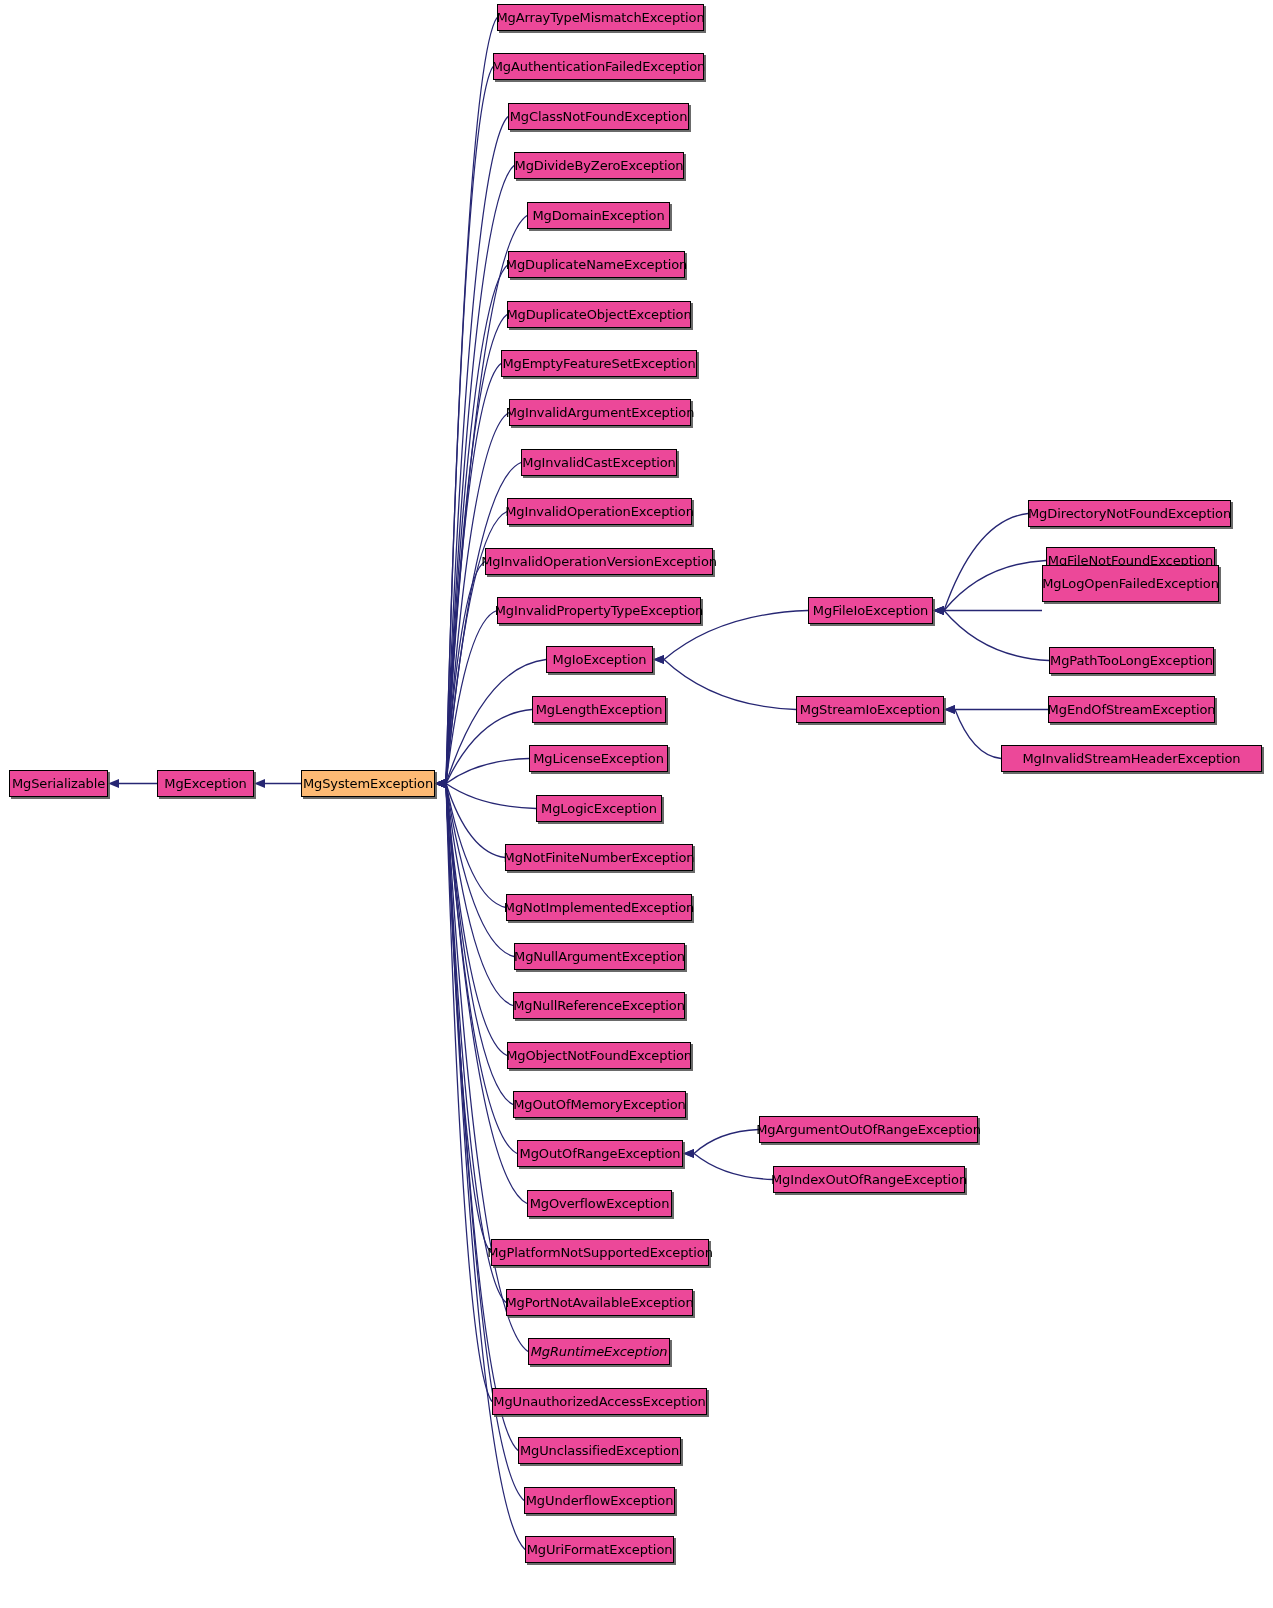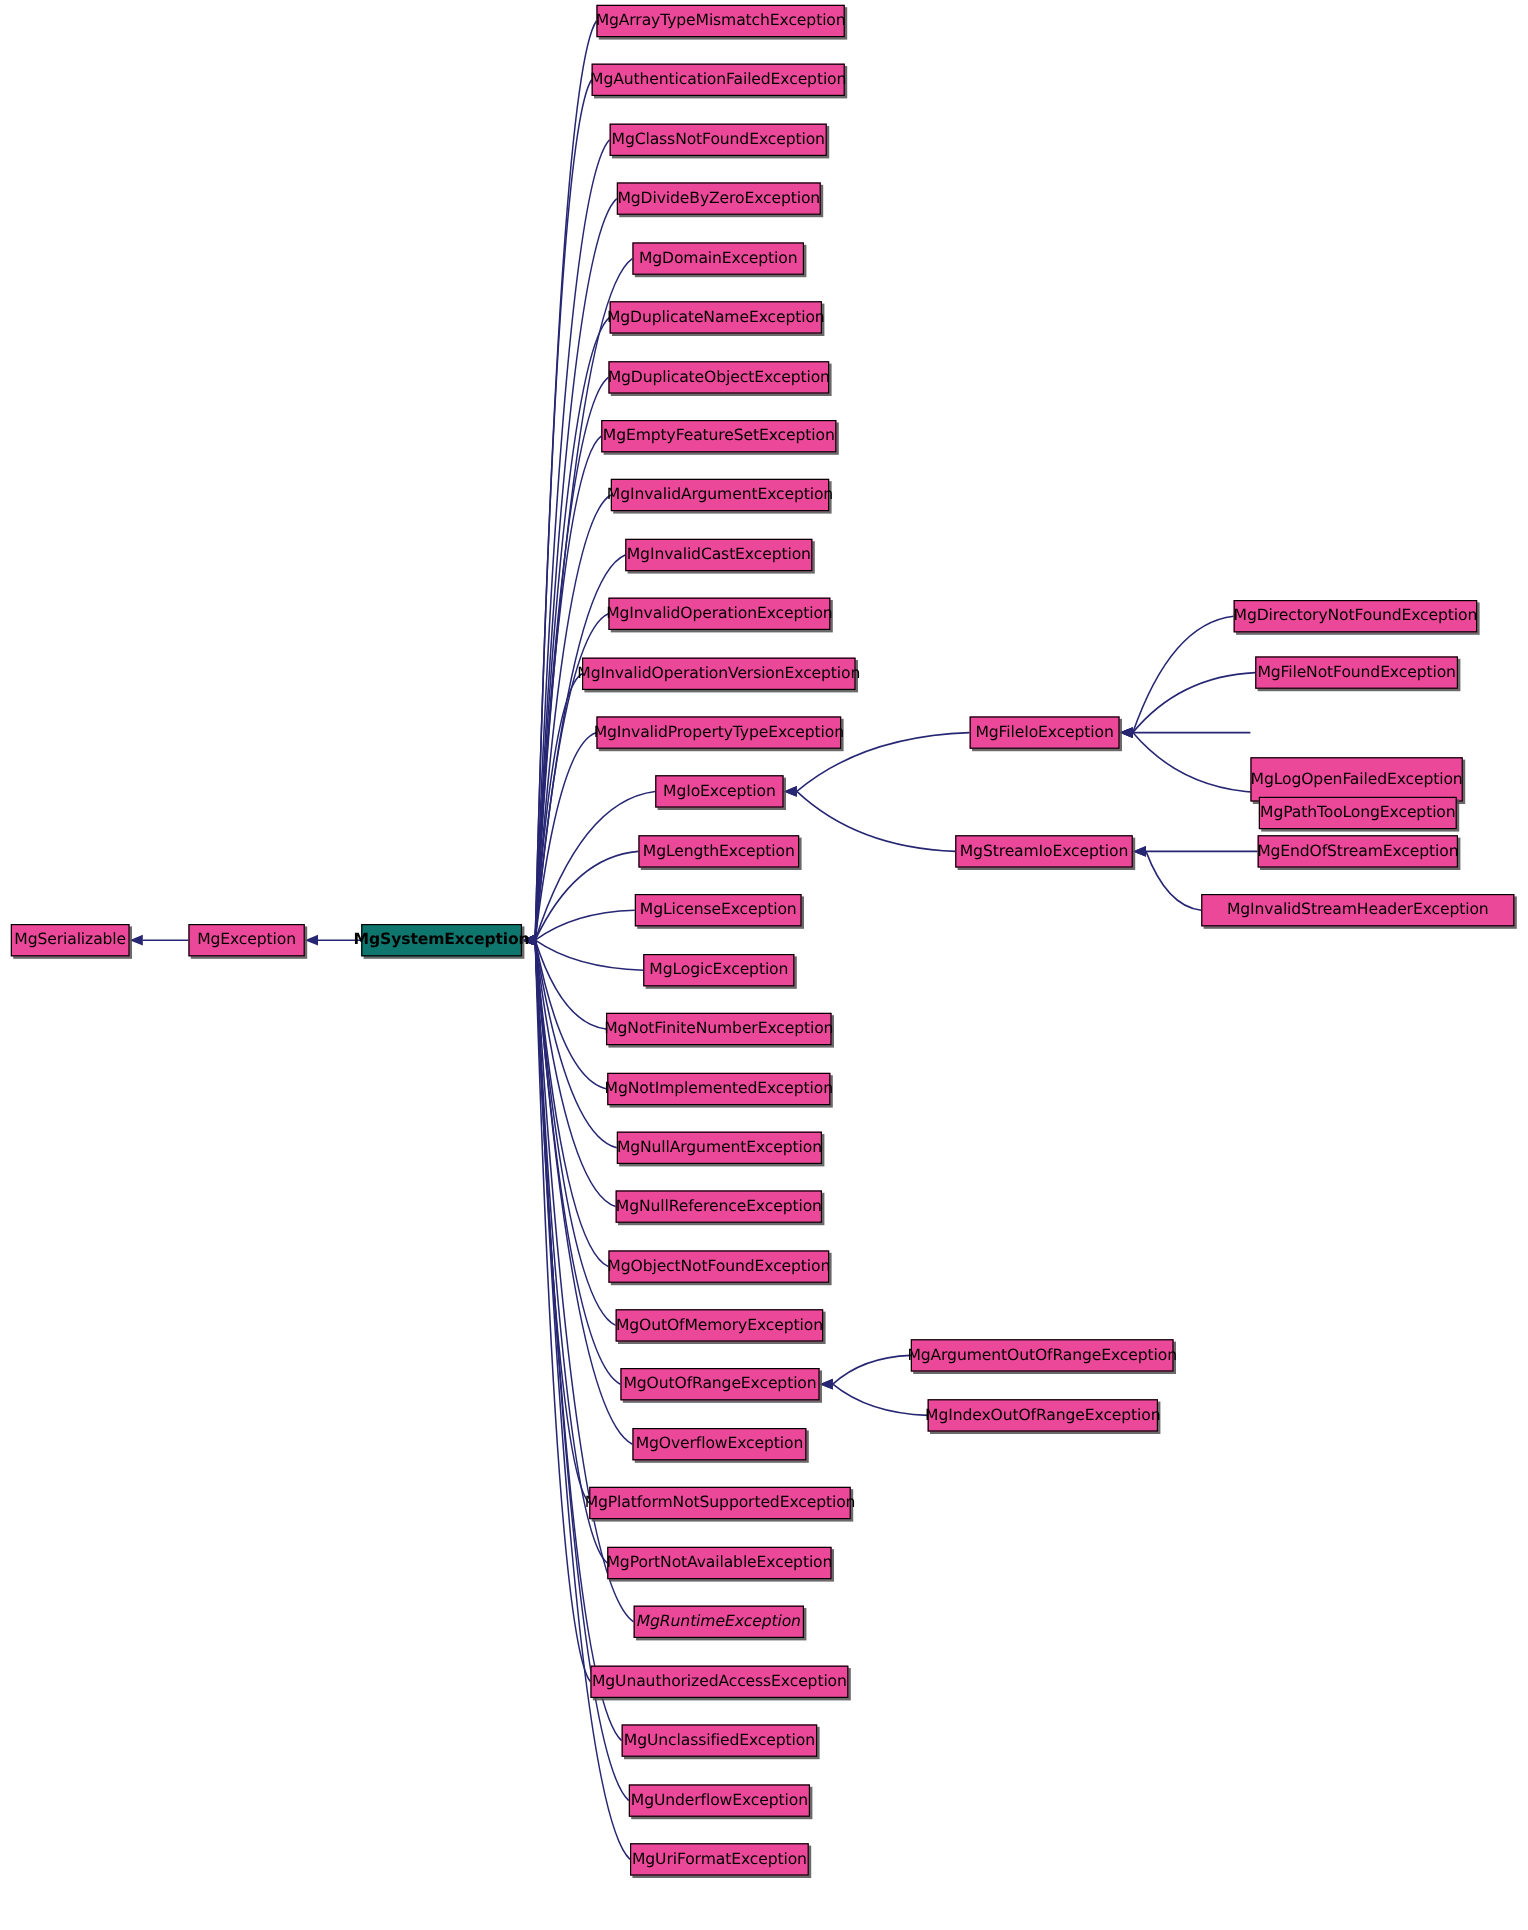--- a/index.html
+++ b/index.html
@@ -34,22 +34,21 @@
     line-height: 1;
     display: flex;
     align-items: center;
     justify-content: center;
     white-space: nowrap;
     letter-spacing: -0.1px;
     box-shadow: 2px 2px 0 rgba(80,80,80,0.85);
     z-index: 2;
   }
   .node.root {
-    background: #0f766e;
-    font-weight: bold;
+    background: #fdba74;
   }
   .node-label {
     padding: 0 6px;
   }
 </style>
 </head>
 <body>
 
 <div id="diagram">
   <svg id="edges" viewBox="0 0 1273 1608">
@@ -341,24 +340,24 @@
       </div>
       <div class="node" style="left: 796px; top: 696px; width: 148px; height: 27px;">
         <span class="node-label">MgStreamIoException</span>
       </div>
       <div class="node" style="left: 1028px; top: 500px; width: 203px; height: 27px;">
         <span class="node-label">MgDirectoryNotFoundException</span>
       </div>
       <div class="node" style="left: 1046px; top: 547px; width: 169px; height: 27px;">
         <span class="node-label">MgFileNotFoundException</span>
       </div>
-      <div class="node" style="left: 1042px; top: 631px; width: 177px; height: 37px;">
+      <div class="node" style="left: 1042px; top: 565px; width: 177px; height: 37px;">
         <span class="node-label">MgLogOpenFailedException</span>
       </div>
-      <div class="node" style="left: 1049px; top: 647px; width: 165px; height: 27px; margin-top: 17px;">
+      <div class="node" style="left: 1049px; top: 647px; width: 165px; height: 27px;">
         <span class="node-label">MgPathTooLongException</span>
       </div>
       <div class="node" style="left: 1048px; top: 696px; width: 167px; height: 27px;">
         <span class="node-label">MgEndOfStreamException</span>
       </div>
       <div class="node" style="left: 1001px; top: 745px; width: 261px; height: 27px;">
         <span class="node-label">MgInvalidStreamHeaderException</span>
       </div>
       <div class="node" style="left: 759px; top: 1116px; width: 219px; height: 27px;">
         <span class="node-label">MgArgumentOutOfRangeException</span>

